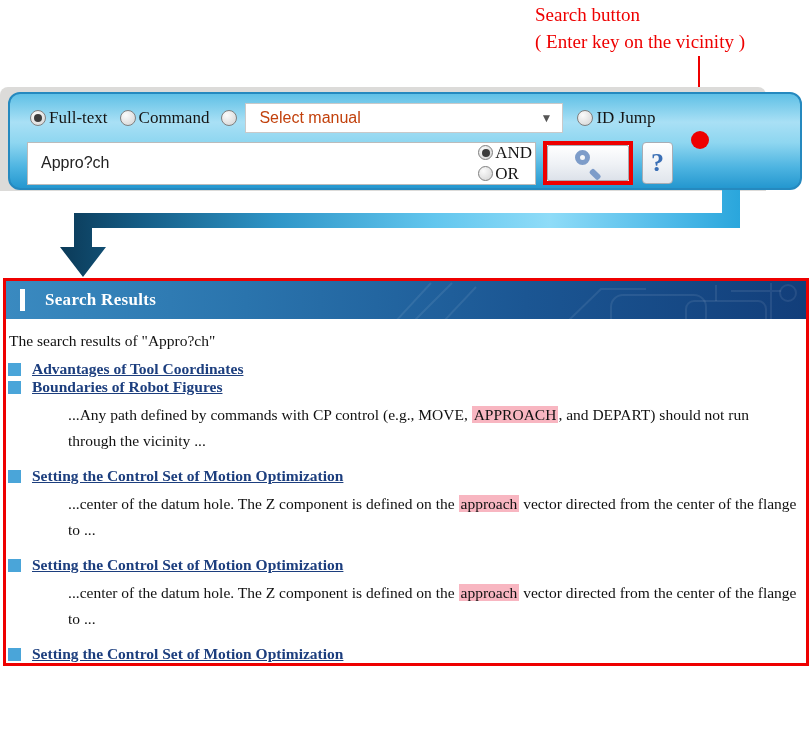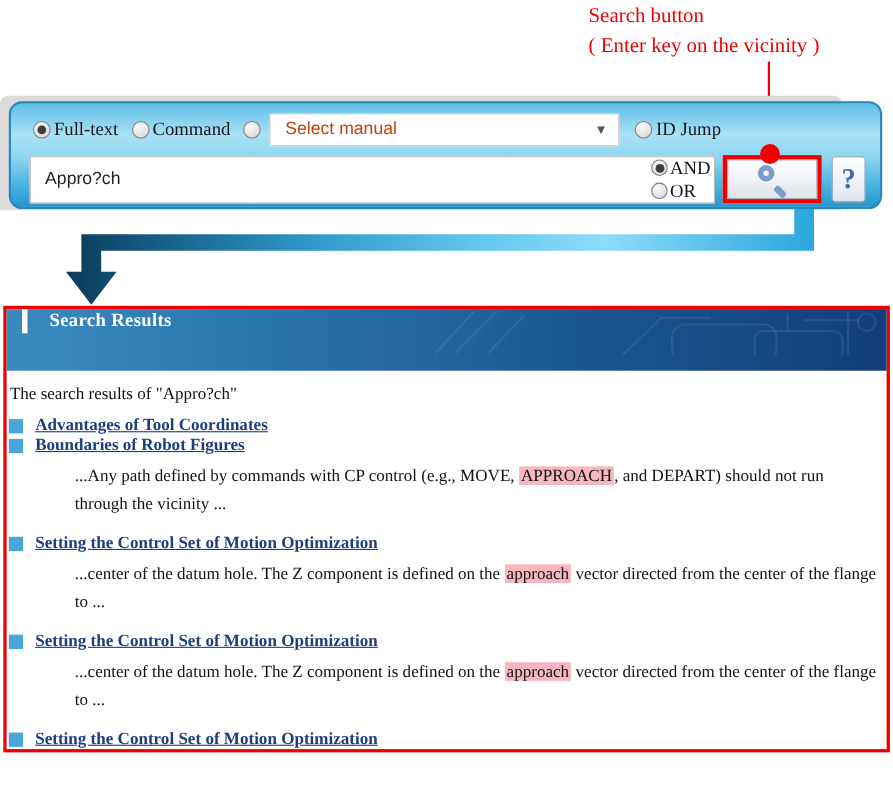--- a/index.html
+++ b/index.html
@@ -19,21 +19,21 @@
   .bar-row1 { display:flex; align-items:center; padding:10px 0 0 20px; height:38px; }
   .radio { width:16px; height:16px; border-radius:50%; flex:0 0 auto;
     background:radial-gradient(circle at 35% 30%, #fbfbfb, #d2d2d2); border:1px solid #7f7f7f; position:relative; }
   .radio.sel::after { content:''; position:absolute; left:3px; top:3px; width:8px; height:8px; border-radius:50%; background:#3c3c3c; }
   .radio-label { font-size:17px; color:#151515; margin:0 12px 0 3px; }
   .manual-select { width:318px; height:30px; background:#ffffff; border:1px solid #c9c9c9; display:flex; align-items:center;
     margin:0 14px 0 8px; font-family:"Liberation Sans", sans-serif; }
   .manual-select .sel-text { flex:1; font-size:16px; color:#c2410c; padding-left:13px; }
   .manual-select .sel-arrow { font-size:12px; color:#555; padding-right:10px; }
   .bar-row2 { position:absolute; left:17px; top:47px; display:flex; align-items:center; }
-  .query-box { width:623px; height:43px; background:#ffffff; border:1px solid #bbb; display:flex; align-items:center; }
+  .query-box { width:509px; height:43px; background:#ffffff; border:1px solid #bbb; display:flex; align-items:center; }
   .query-text { flex:1; font-family:"Liberation Sans", sans-serif; font-size:16px; color:#222; padding-left:13px; }
   .logic-group { display:flex; flex-direction:column; justify-content:center; padding-right:3px; }
   .logic-row { display:flex; align-items:center; height:21px; }
   .logic-row .radio { width:15px; height:15px; }
   .logic-label { font-size:17px; color:#151515; margin-left:2px; }
   .search-btn-wrap { margin-left:7px; border:4px solid #ee0000; background:#fff; }
   .search-btn { width:82px; height:36px; border:1px solid #a8adb5; border-radius:2px;
     background:linear-gradient(180deg,#ffffff 0%,#eef1f5 55%,#dde2ea 100%);
     display:flex; align-items:center; justify-content:center; }
   .magnifier { position:relative; width:30px; height:30px; }
@@ -42,21 +42,21 @@
   .help-btn { margin-left:9px; width:31px; height:42px; border:1px solid #a8adb5; border-radius:4px;
     background:linear-gradient(180deg,#ffffff 0%,#eef1f5 60%,#e0e5ec 100%);
     display:flex; align-items:center; justify-content:center;
     color:#3a6fb5; font-size:26px; font-weight:bold; }
 
   
   .flow-arrow { position:absolute; left:0; top:186px; }
 
   
   .results-panel { position:absolute; left:3px; top:278px; width:806px; border:3px solid #ee0000; background:#ffffff; }
-  .results-header { height:56px; display:flex; align-items:flex-start; position:relative; overflow:hidden;
+  .results-header { height:38px; display:flex; align-items:center; position:relative; overflow:hidden;
     background:linear-gradient(90deg,#3a8ac0 0%,#2a74ad 30%,#1b5693 65%,#123e7a 100%); }
   .header-accent { width:5px; height:22px; background:#ffffff; margin-left:14px; flex:0 0 auto; }
   .header-title { color:#ffffff; font-size:17px; font-weight:bold; margin-left:20px; letter-spacing:.3px; }
   .header-watermark { position:absolute; right:0; top:0; height:42px; opacity:.8; }
   .intro { margin:13px 0 10px 3px; font-size:15.5px; color:#111; }
   .result { }
   .result-head { display:flex; align-items:center; margin-left:2px; }
   .bullet { width:13px; height:13px; background:#4aa5d9; margin-right:11px; flex:0 0 auto; }
   .result-title { font-size:15.5px; font-weight:bold; color:#1c3e7e; text-decoration:underline; }
   .snippet { margin:6px 6px 13px 62px; font-size:15.5px; line-height:26px; color:#111; }

